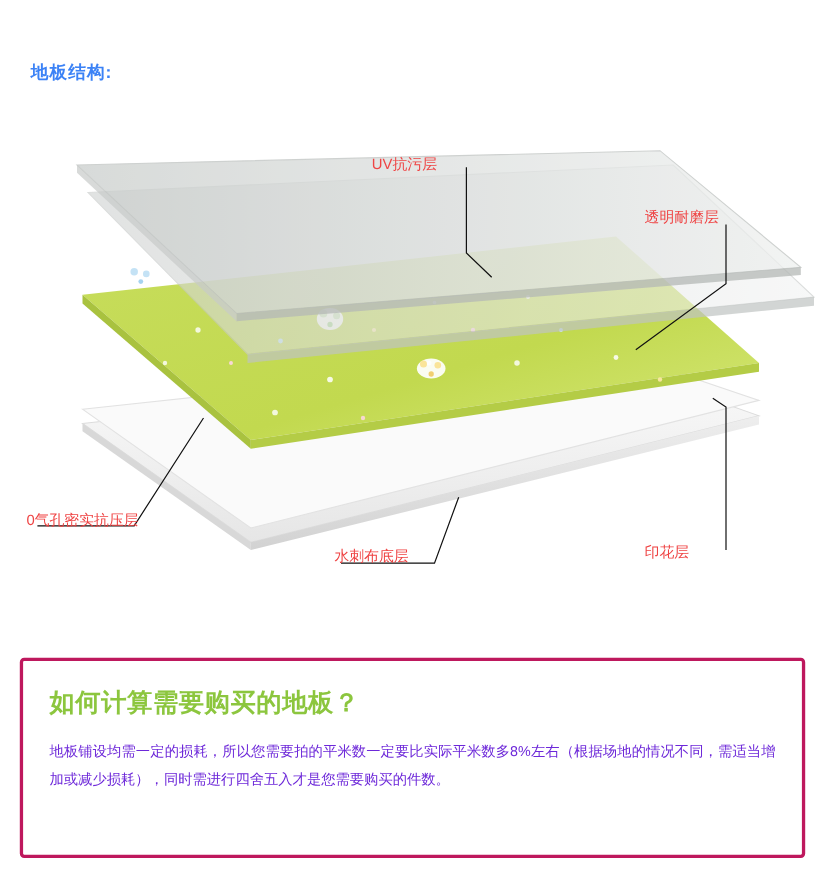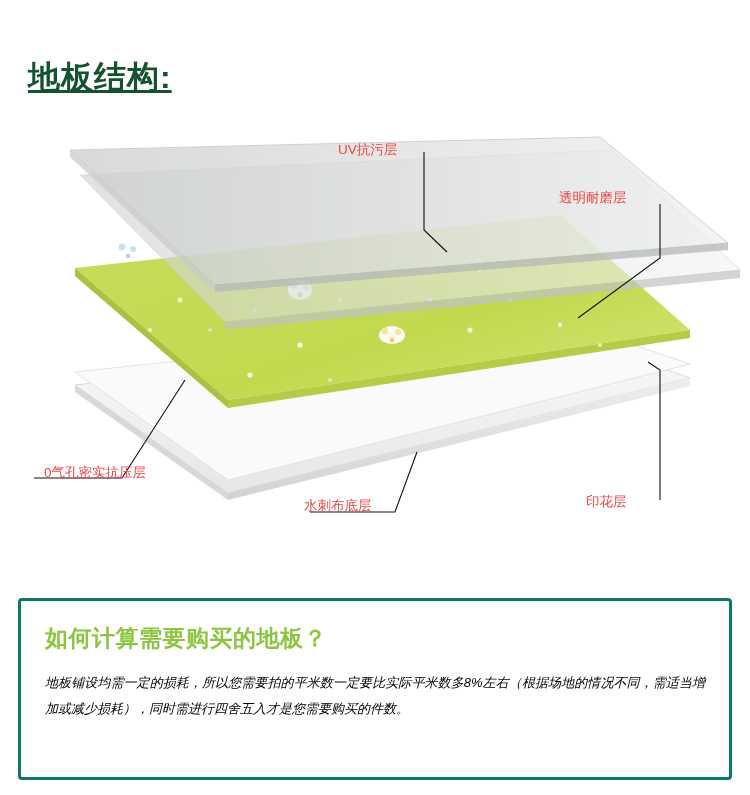--- a/index.html
+++ b/index.html
@@ -16,73 +16,71 @@
   
   .structure-section {
     position: relative;
     width: 750px;
     height: 585px;
   }
   .section-title {
     position: absolute;
     left: 28px;
     top: 56px;
-    font-size: 32px;
-    color: #14532d;
+    font-size: 16px;
+    color: #3b82f6;
     font-weight: bold;
     letter-spacing: 1px;
-    text-decoration: underline;
   }
 
   .diagram {
     position: absolute;
     left: 0;
     top: 0;
     width: 750px;
     height: 585px;
   }
   .diagram svg { display: block; }
 
   .label {
     position: absolute;
     font-size: 13.5px;
     color: #ef4444;
     white-space: nowrap;
   }
   .lbl-uv       { left: 338px; top: 141px; }
-  .lbl-wear     { left: 559px; top: 189px; }
+  .lbl-wear     { left: 586px; top: 189px; }
   .lbl-print    { left: 586px; top: 493px; }
   .lbl-nonwoven { left: 304px; top: 497px; }
-  .lbl-dense    { left: 44px; top: 464px; text-align: center; }
+  .lbl-dense    { left: 24px; top: 464px; text-align: center; }
 
   
   .calc-box {
     position: absolute;
     left: 18px;
     top: 598px;
     width: 714px;
     height: 182px;
-    border: 3px solid #0f766e;
+    border: 3px solid #be185d;
     border-radius: 4px;
     background: #ffffff;
     padding: 22px 24px 0 24px;
   }
   .calc-title {
     font-size: 23px;
     font-weight: bold;
     color: #8cc63e;
     letter-spacing: 0.5px;
     margin-bottom: 16px;
   }
   .calc-para {
     font-size: 13px;
-    color: #000000;
+    color: #6d28d9;
     line-height: 2.0;
     text-align: justify;
-    font-style: italic;
   }
 </style>
 </head>
 <body>
 
 <div class="page">
 
   <div class="structure-section">
 
     <div class="section-title">地板结构:</div>

